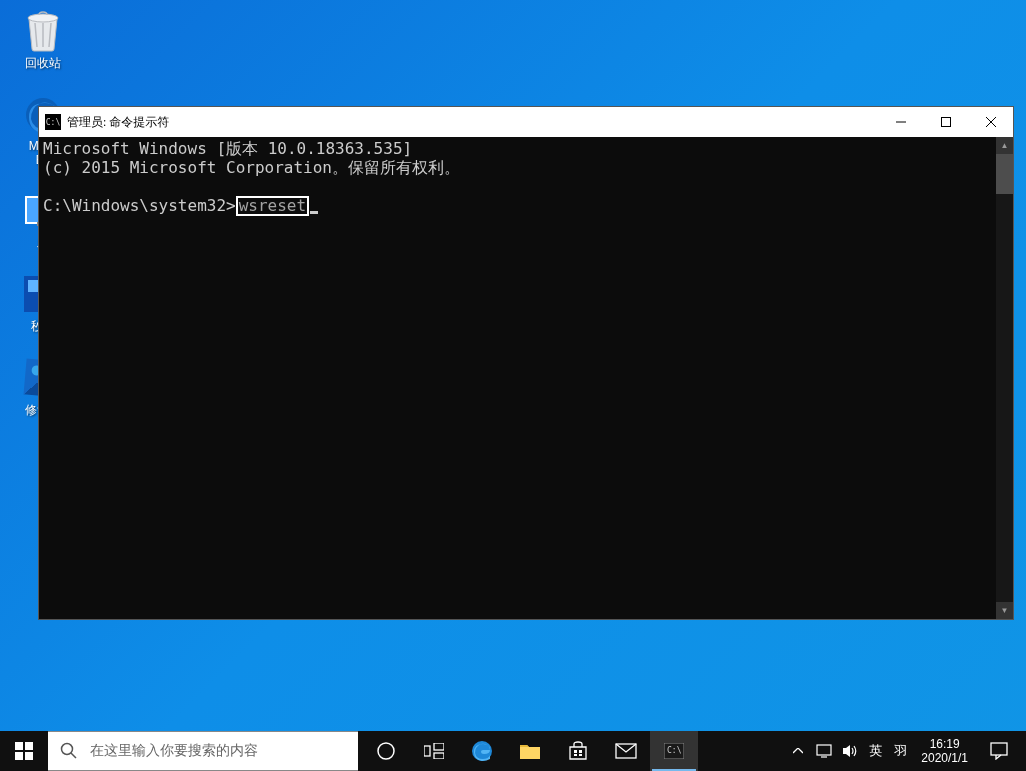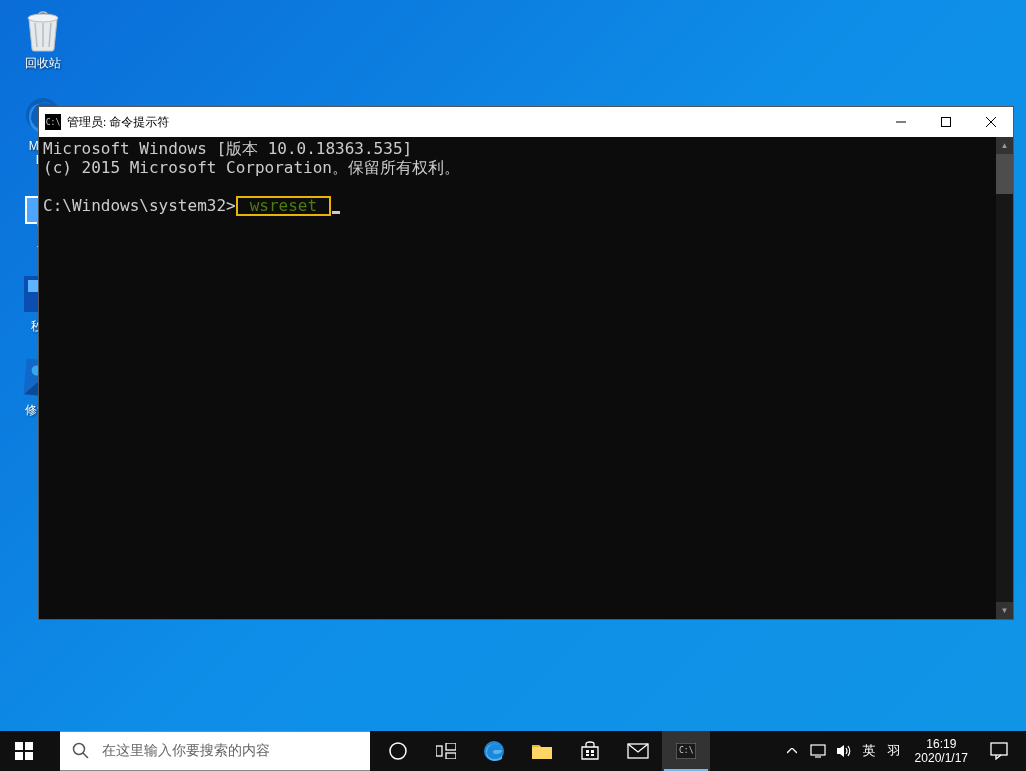--- a/index.html
+++ b/index.html
@@ -116,23 +116,23 @@
       color: #cccccc;
       font-family: "NSimSun", "SimSun", "Consolas", monospace;
       font-size: 16px;
       line-height: 19px;
       padding: 2px 4px;
       white-space: pre;
       overflow: hidden;
     }
     .cmd-line { display: inline; }
     .cmd-highlight {
-      border: 2px solid #eab308;
-      padding: 0 12px;
-      color: #4d7c0f;
+      border: 2px solid #ffffff;
+      padding: 0 1px;
+      color: #a3a3a3;
       display: inline-block;
       line-height: 16px;
     }
     .cmd-cursor {
       display: inline-block;
       width: 8px;
       height: 3px;
       background: #cccccc;
       vertical-align: bottom;
       margin-bottom: 2px;
@@ -186,21 +186,20 @@
     .win-logo span { background:#fff; }
     .search-box {
       width: 310px;
       background: #fff;
       display: flex;
       align-items: center;
       padding: 0 12px;
       gap: 12px;
       border-top: 1px solid #888;
       border-bottom: 1px solid #888;
-      margin-left: 12px;
     }
     .search-box svg { flex-shrink: 0; }
     .search-placeholder { color: #666; font-size: 14px; }
     .task-items {
       display: flex;
       align-items: stretch;
       margin-left: 4px;
     }
     .task-item {
       width: 48px;
@@ -416,21 +415,21 @@
     <div class="tray-icon">
       <svg width="16" height="14" viewBox="0 0 16 14">
         <path d="M1 4 L4 4 L8 1 L8 13 L4 10 L1 10 Z" fill="#fff"></path>
         <path d="M10 4 Q12 7 10 10 M12 2 Q15.5 7 12 12" fill="none" stroke="#fff" stroke-width="1.2"></path>
       </svg>
     </div>
     <div class="tray-text">英</div>
     <div class="tray-text">羽</div>
     <div class="tray-clock">
       <span>16:19</span>
-      <span>2020/1/17</span>
+      <span>2020/1/1</span>
     </div>
     <div class="tray-notif">
       <svg width="18" height="18" viewBox="0 0 18 18">
         <rect x="1" y="1" width="16" height="12" fill="none" stroke="#fff" stroke-width="1.3"></rect>
         <path d="M6 13 L6 17 L11 13" fill="none" stroke="#fff" stroke-width="1.3"></path>
       </svg>
     </div>
   </div>
 </div>
 

